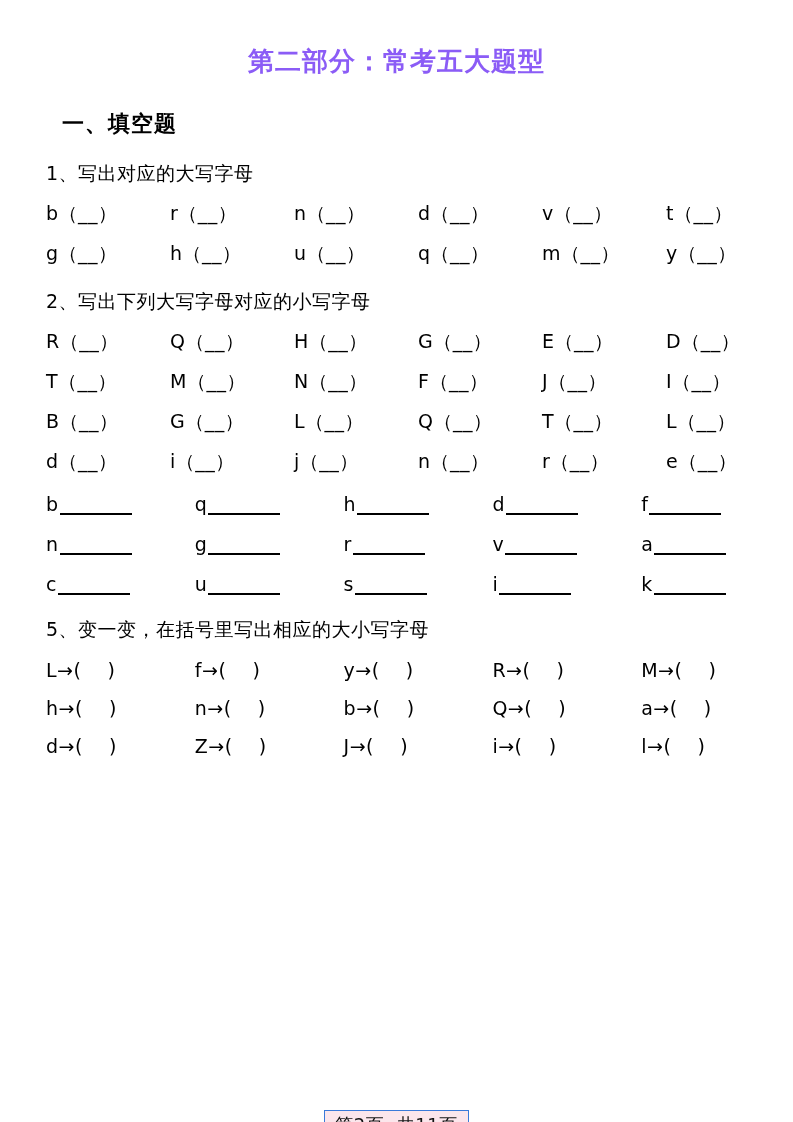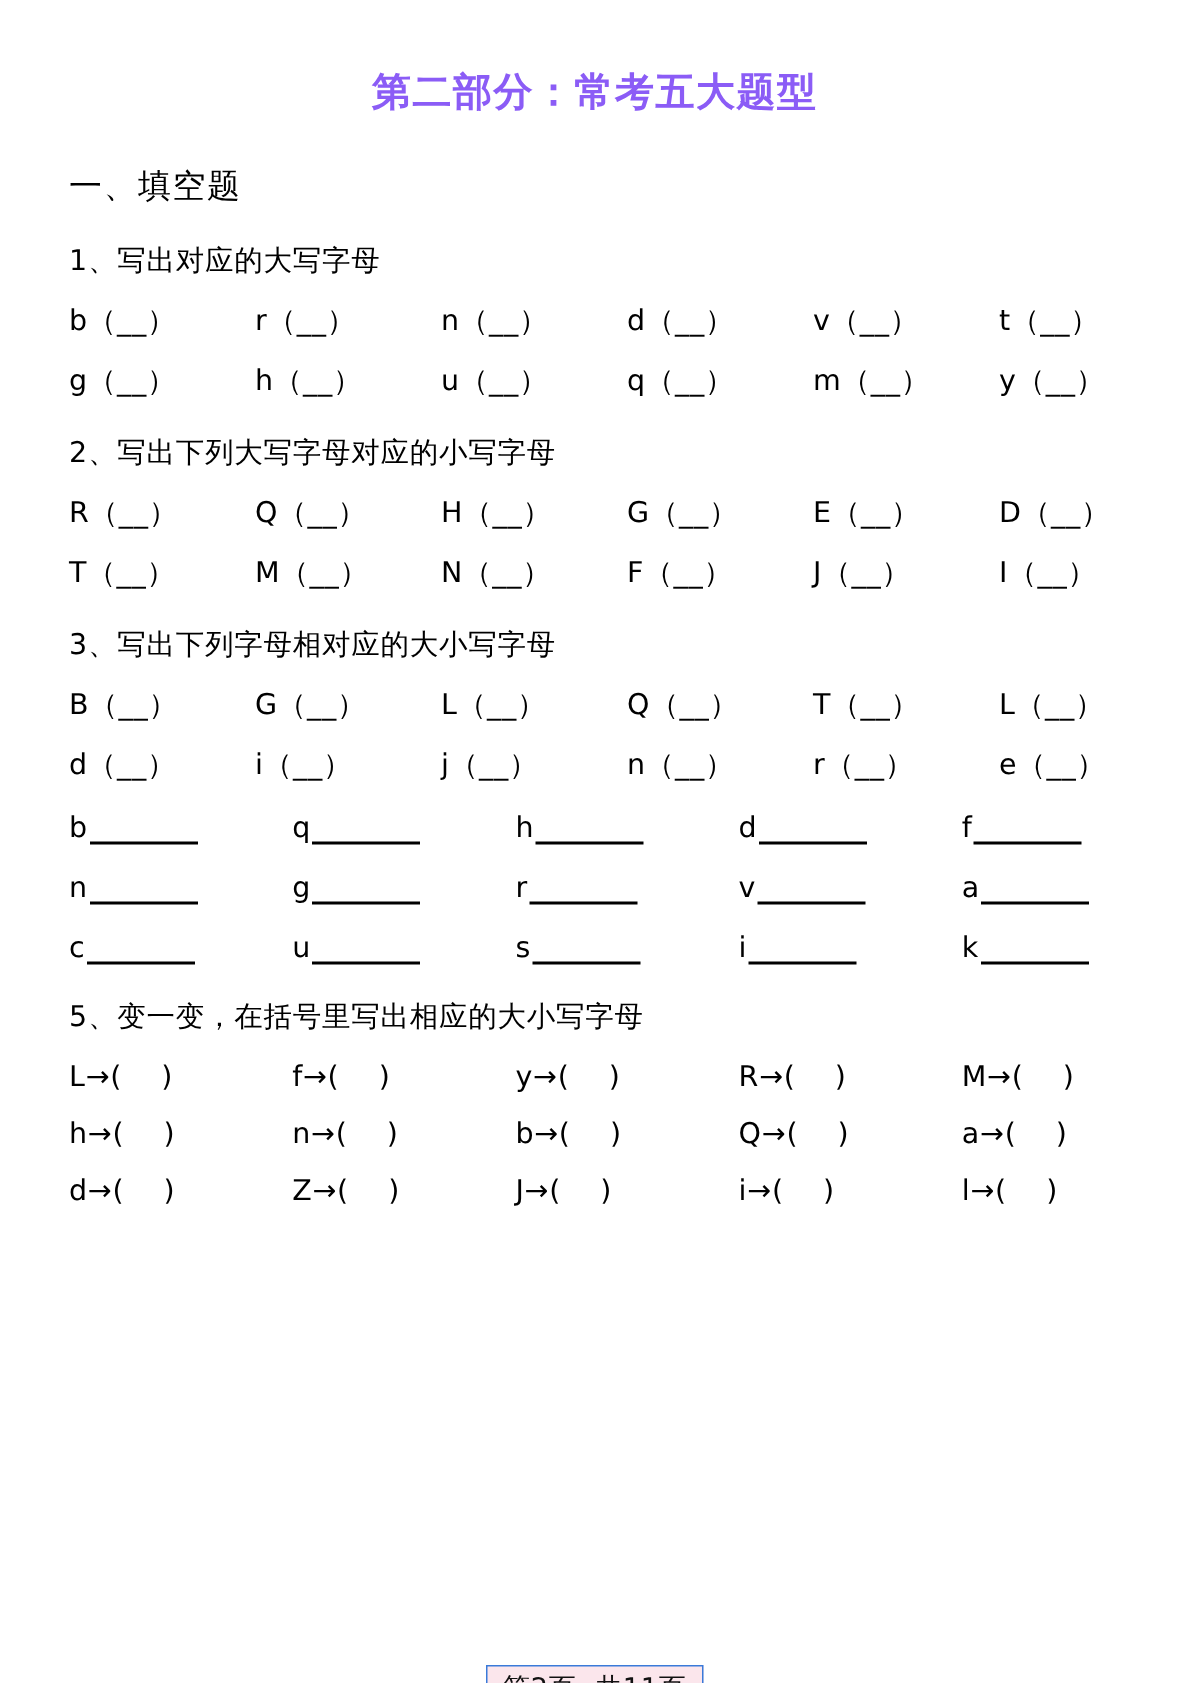--- a/index.html
+++ b/index.html
@@ -25,22 +25,22 @@
     text-align: center;
     color: #29b6f6;
     font-size: 26px;
     font-weight: bold;
     letter-spacing: 1px;
     margin: 44px 0 0 0;
     padding: 0;
   }
   .section-head {
     font-size: 22px;
-    font-weight: normal;
-    margin: 30px 0 0 6px;
+    font-weight: bold;
+    margin: 30px 0 0 22px;
     letter-spacing: 1px;
   }
   .q-title {
     font-size: 19px;
     margin: 22px 0 4px 6px;
     letter-spacing: 0.5px;
     white-space: nowrap;
   }
   .row {
     display: flex;
@@ -140,21 +140,20 @@
   </div>
   <div class="row paren">
     <span class="cell">T（__）</span>
     <span class="cell">M（__）</span>
     <span class="cell">N（__）</span>
     <span class="cell">F（__）</span>
     <span class="cell">J（__）</span>
     <span class="cell">I（__）</span>
   </div>
 
-  <div class="q-title">3、写出下列字母相对应的大小写字母</div>
   <div class="row paren">
     <span class="cell">B（__）</span>
     <span class="cell">G（__）</span>
     <span class="cell">L（__）</span>
     <span class="cell">Q（__）</span>
     <span class="cell">T（__）</span>
     <span class="cell">L（__）</span>
   </div>
   <div class="row paren">
     <span class="cell">d（__）</span>

